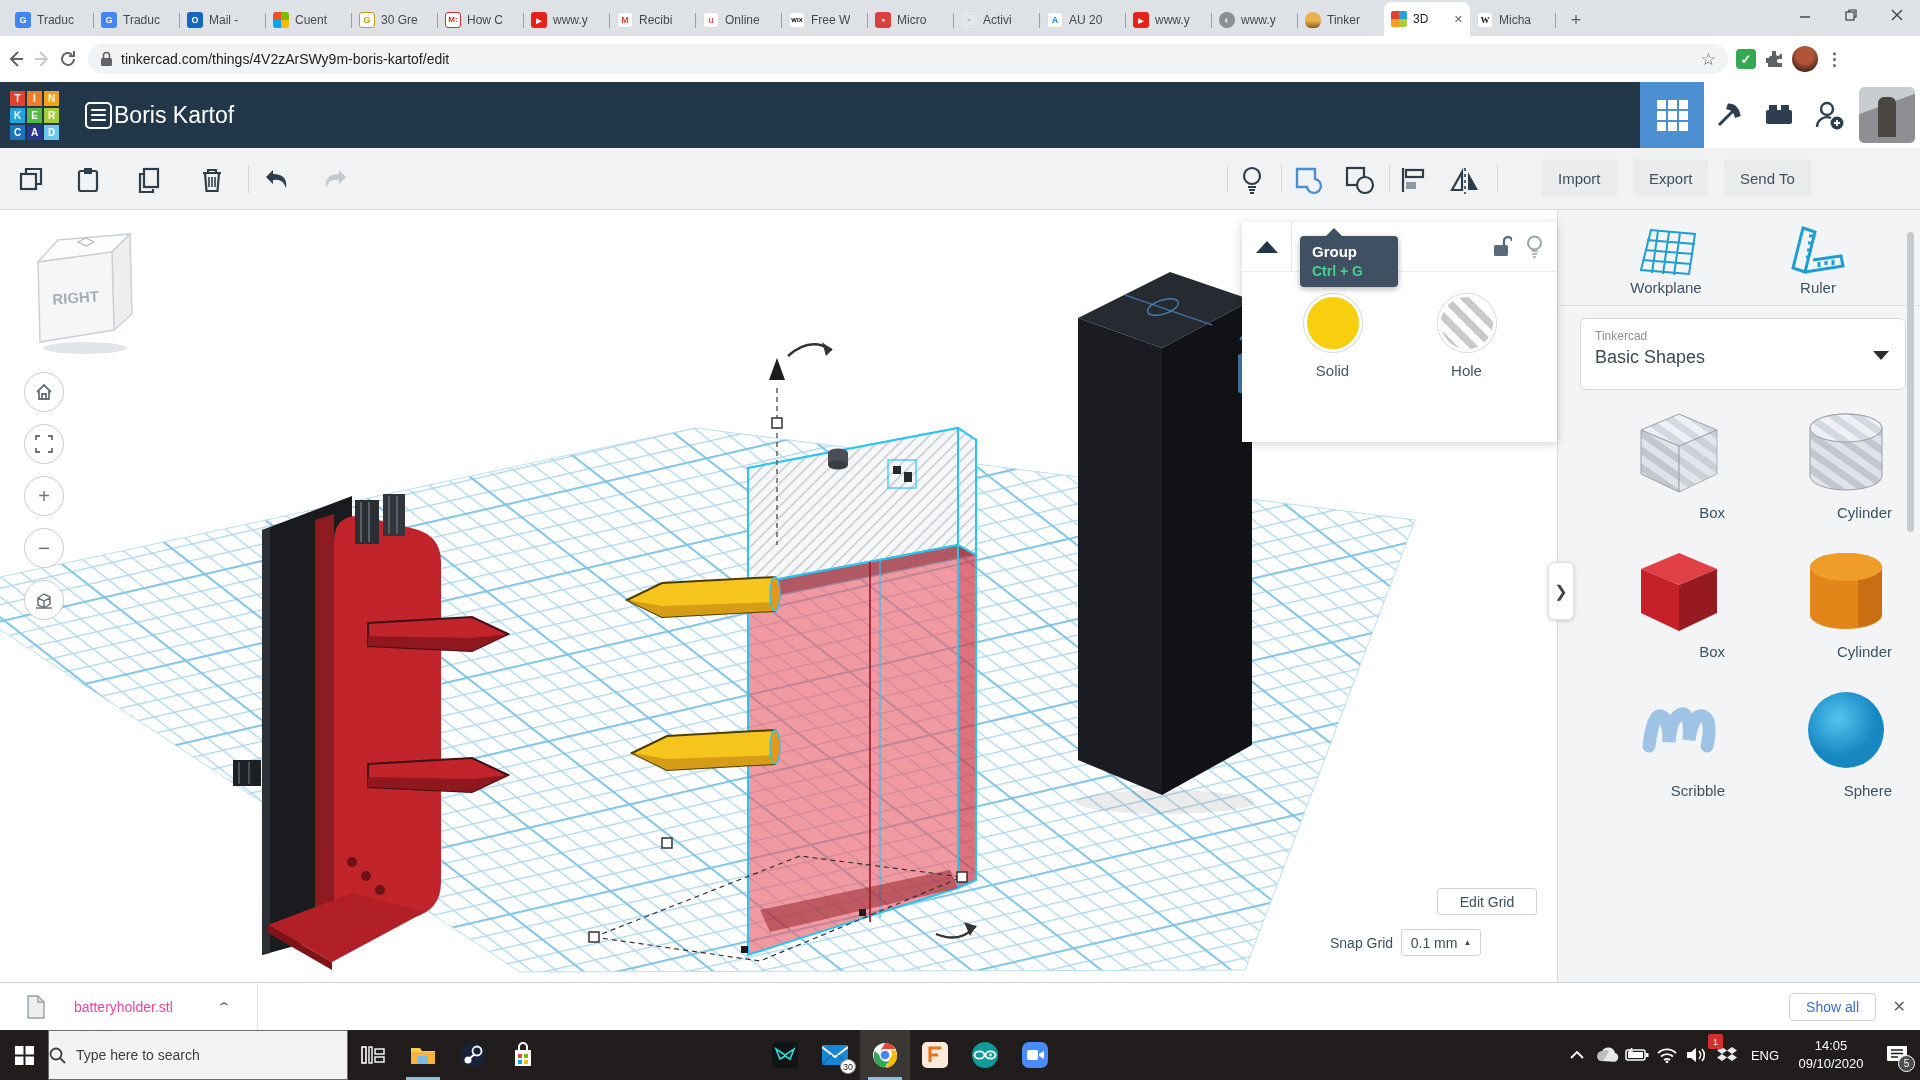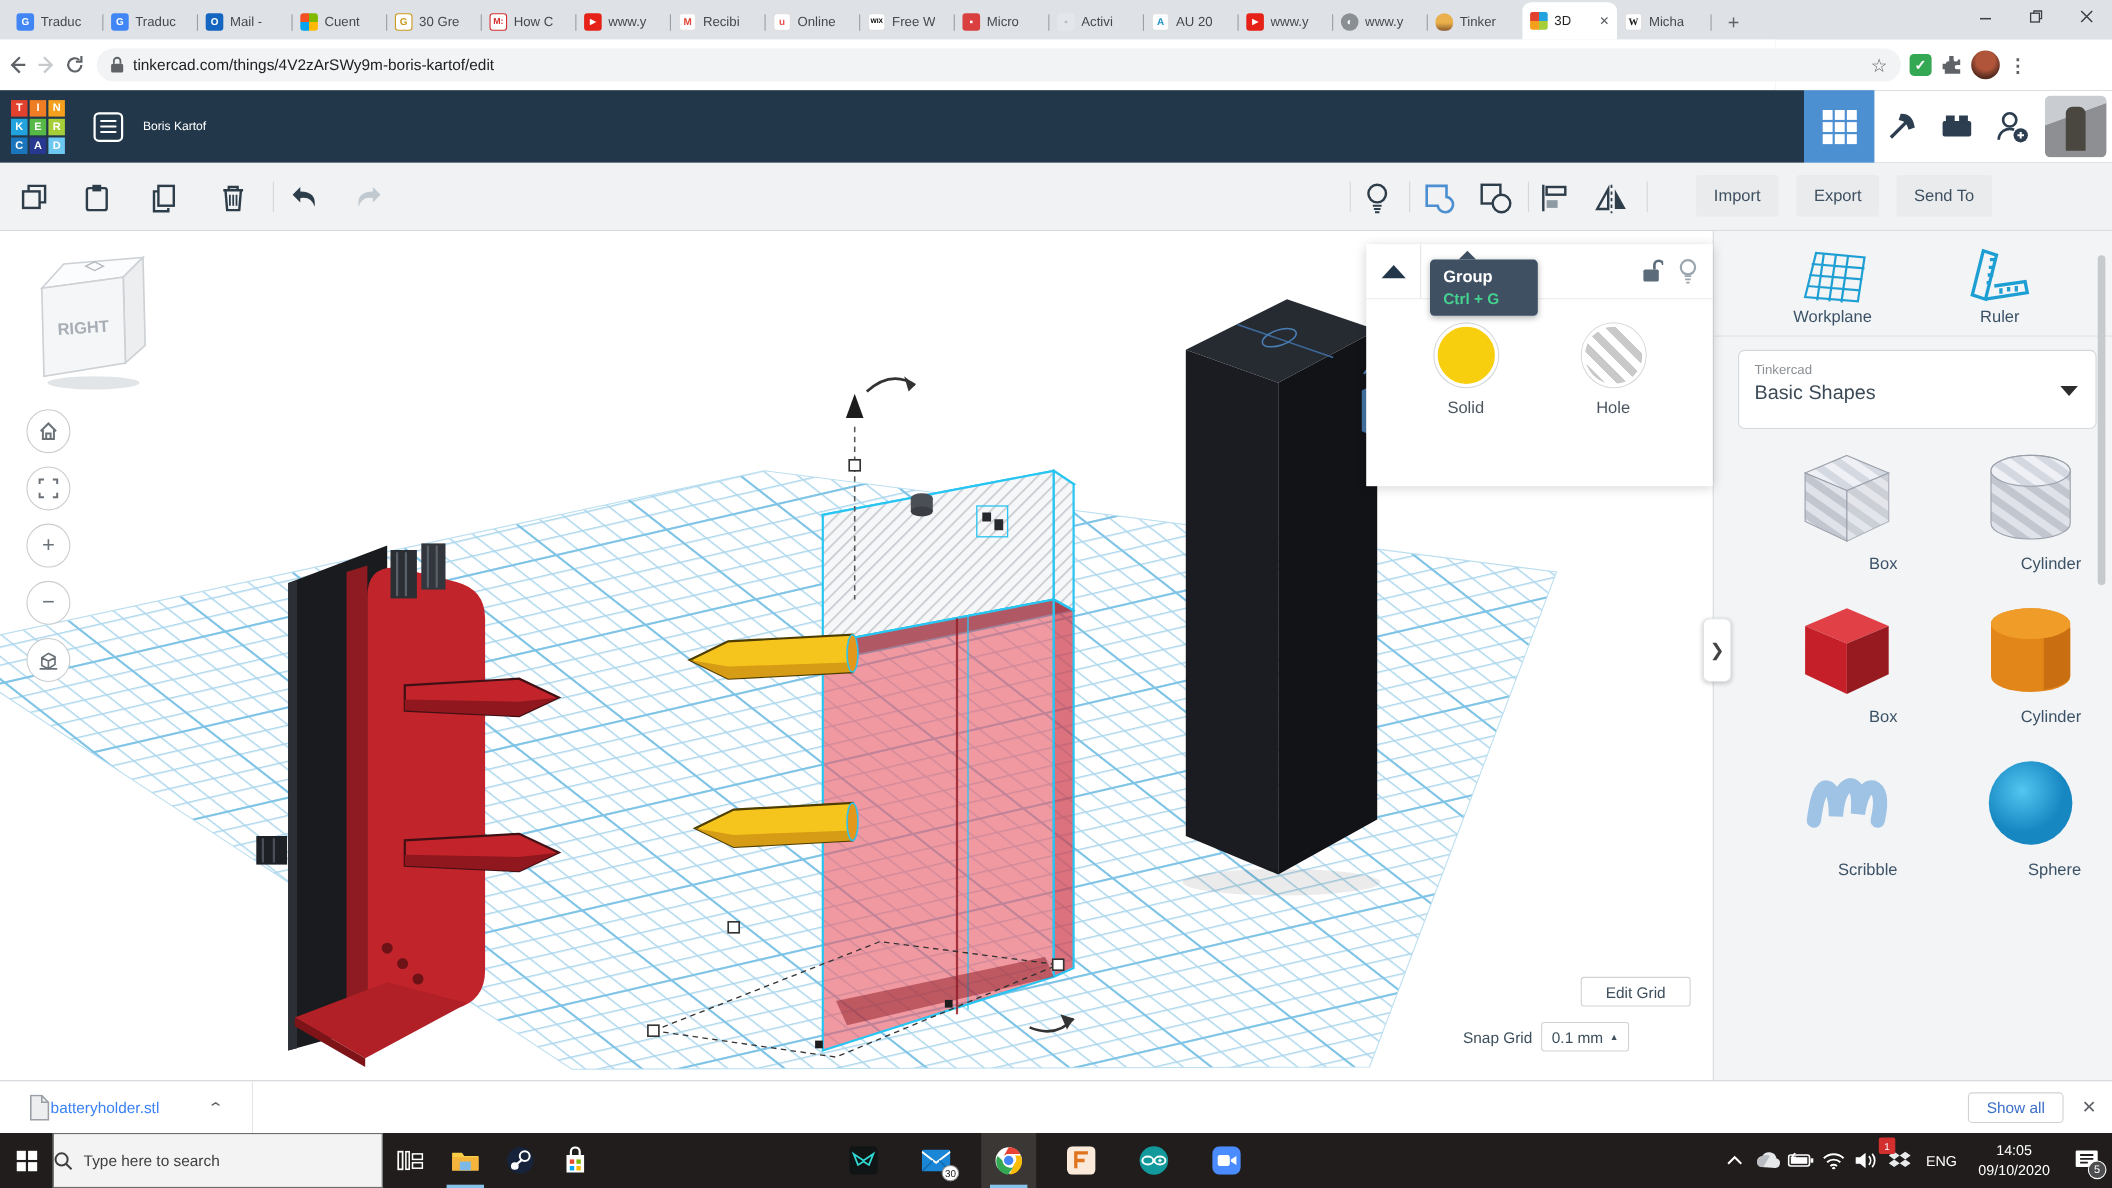--- a/index.html
+++ b/index.html
@@ -34,21 +34,21 @@
   #avatar-browser{width:26px;height:26px;border-radius:50%;background:radial-gradient(circle at 50% 35%,#b0543a 0 40%,#5c2f22 70%,#30180f 100%);}
   #extcheck{width:20px;height:20px;border-radius:4px;background:#34a853;color:#fff;font-size:13px;font-weight:bold;display:flex;align-items:center;justify-content:center;}
   #kebab{font-size:17px;color:#5f6368;font-weight:bold;}
 
   
   #appheader{left:0;top:82px;width:1920px;height:66px;background:#22384a;display:flex;align-items:center;}
   #logo{display:grid;grid-template-columns:repeat(3,15px);grid-auto-rows:15px;gap:2px;margin-left:10px;}
   #logo span{display:flex;align-items:center;justify-content:center;color:#fff;font-size:10px;font-weight:bold;}
   #listicon{width:27px;height:27px;border:2px solid #fff;border-radius:5px;margin-left:26px;display:flex;flex-direction:column;justify-content:center;gap:3px;padding:0 4px;}
   #listicon i{display:block;height:2px;background:#fff;border-radius:1px;}
-  #docTitle{color:#fff;font-size:11px;margin-left:18px;}
+  #docTitle{color:#fff;font-size:23px;margin-left:2px;}
   #hdr-right{position:absolute;right:0;top:0;height:66px;display:flex;align-items:center;background:#fff;}
   #gridbtn{width:64px;height:66px;background:#4d90d2;display:grid;place-content:center;}
   #gridbtn .g{display:grid;grid-template-columns:repeat(3,9px);grid-auto-rows:9px;gap:2px;}
   #gridbtn .g i{background:#fff;}
   .hdric{width:50px;height:66px;display:flex;align-items:center;justify-content:center;}
   #avatar-app{width:56px;height:56px;margin:0 5px;border-radius:5px;background:linear-gradient(160deg,#c9cdd2 0 35%,#8d8f93 36% 100%),#999;position:relative;overflow:hidden;}
   #avatar-app::after{content:"";position:absolute;left:19px;top:10px;width:18px;height:40px;background:#4a4741;border-radius:6px 6px 0 0;}
 
   
   #apptoolbar{left:0;top:148px;width:1920px;height:62px;background:#f1f2f3;border-bottom:1px solid #d9dcdf;}
@@ -92,21 +92,21 @@
   #mat-hole .matcirc{background:repeating-linear-gradient(45deg,#ffffff 0 7px,#c9c9c9 7px 14px);}
   .matwrap .lbl{font-size:15px;color:#4a5560;margin-top:10px;}
   #sp-body{display:flex;justify-content:center;gap:14px;padding-top:22px;}
   #tooltip{left:1300px;top:236px;width:98px;background:#3f5063;border-radius:4px;box-shadow:0 2px 6px rgba(0,0,0,.3);padding:7px 0 8px 12px;z-index:6;}
   #tooltip::before{content:"";position:absolute;left:26px;top:-8px;border-left:8px solid transparent;border-right:8px solid transparent;border-bottom:8px solid #3f5063;}
   #tooltip .t1{color:#fff;font-size:15px;font-weight:bold;}
   #tooltip .t2{color:#45d18f;font-size:14px;font-weight:bold;margin-top:3px;}
 
   
   #downloadbar{left:0;top:982px;width:1920px;height:48px;background:#fff;border-top:1px solid #d0d3d6;display:flex;align-items:center;}
-  #dl-name{font-size:14px;color:#3b82f6;margin-left:0;}
+  #dl-name{font-size:14px;color:#ec4899;margin-left:28px;}
   #dl-caret{margin-left:46px;color:#5f6368;font-size:12px;transform:scaleX(1.6);}
   #dl-sep{width:1px;height:48px;background:#e4e6e8;margin-left:28px;}
   #showall{position:absolute;right:44px;top:10px;height:28px;padding:0 16px;border:1px solid #d0d3d6;border-radius:4px;font-size:14px;color:#3b6fc9;display:flex;align-items:center;}
   #dl-close{position:absolute;right:14px;top:14px;color:#5f6368;font-size:16px;}
 
   
   #taskbar{left:0;top:1030px;width:1920px;height:50px;background:#201d1c;display:flex;align-items:stretch;color:#fff;}
   .tbcell{width:48px;display:flex;align-items:center;justify-content:center;position:relative;flex:none;}
   #tsearch{width:300px;background:#f3f3f3;border:1px solid #6b6b6b;display:flex;align-items:center;gap:10px;flex:none;}
   #tsearch span{color:#3e3e3e;font-size:14px;}
@@ -740,21 +740,21 @@
             <path d="M4,8 h16 v16 H4 z" fill="#fff"></path>
             <path d="M8,8 V5 a4,4 0 0 1 8,0 v3" fill="none" stroke="#fff" stroke-width="2"></path>
             <rect x="7" y="12" width="4" height="4" fill="#e64b36"></rect>
             <rect x="13" y="12" width="4" height="4" fill="#7fba00"></rect>
             <rect x="7" y="18" width="4" height="4" fill="#00a4ef"></rect>
             <rect x="13" y="18" width="4" height="4" fill="#ffb900"></rect>
           </svg>
         </div>
       </div>
     <div style="width:212px;flex:none;"></div>
-    <div id="apps2" style="display:flex;gap:16px;">
+    <div id="apps2" style="display:flex;">
         <div class="appcell">
           <svg width="26" height="26">
             <rect x="0" y="0" width="26" height="26" rx="4" fill="#101415"></rect>
             <path d="M4,7 L13,13 L22,7 L18,17 L13,14 L8,17 z" fill="none" stroke="#2fd8d3" stroke-width="1.6"></path>
           </svg>
         </div>
         <div class="appcell">
           <svg width="26" height="20">
             <rect x="0" y="0" width="26" height="20" rx="2" fill="#1c86d6"></rect>
             <path d="M0,2 L13,12 L26,2" fill="none" stroke="#fff" stroke-width="1.8"></path>

